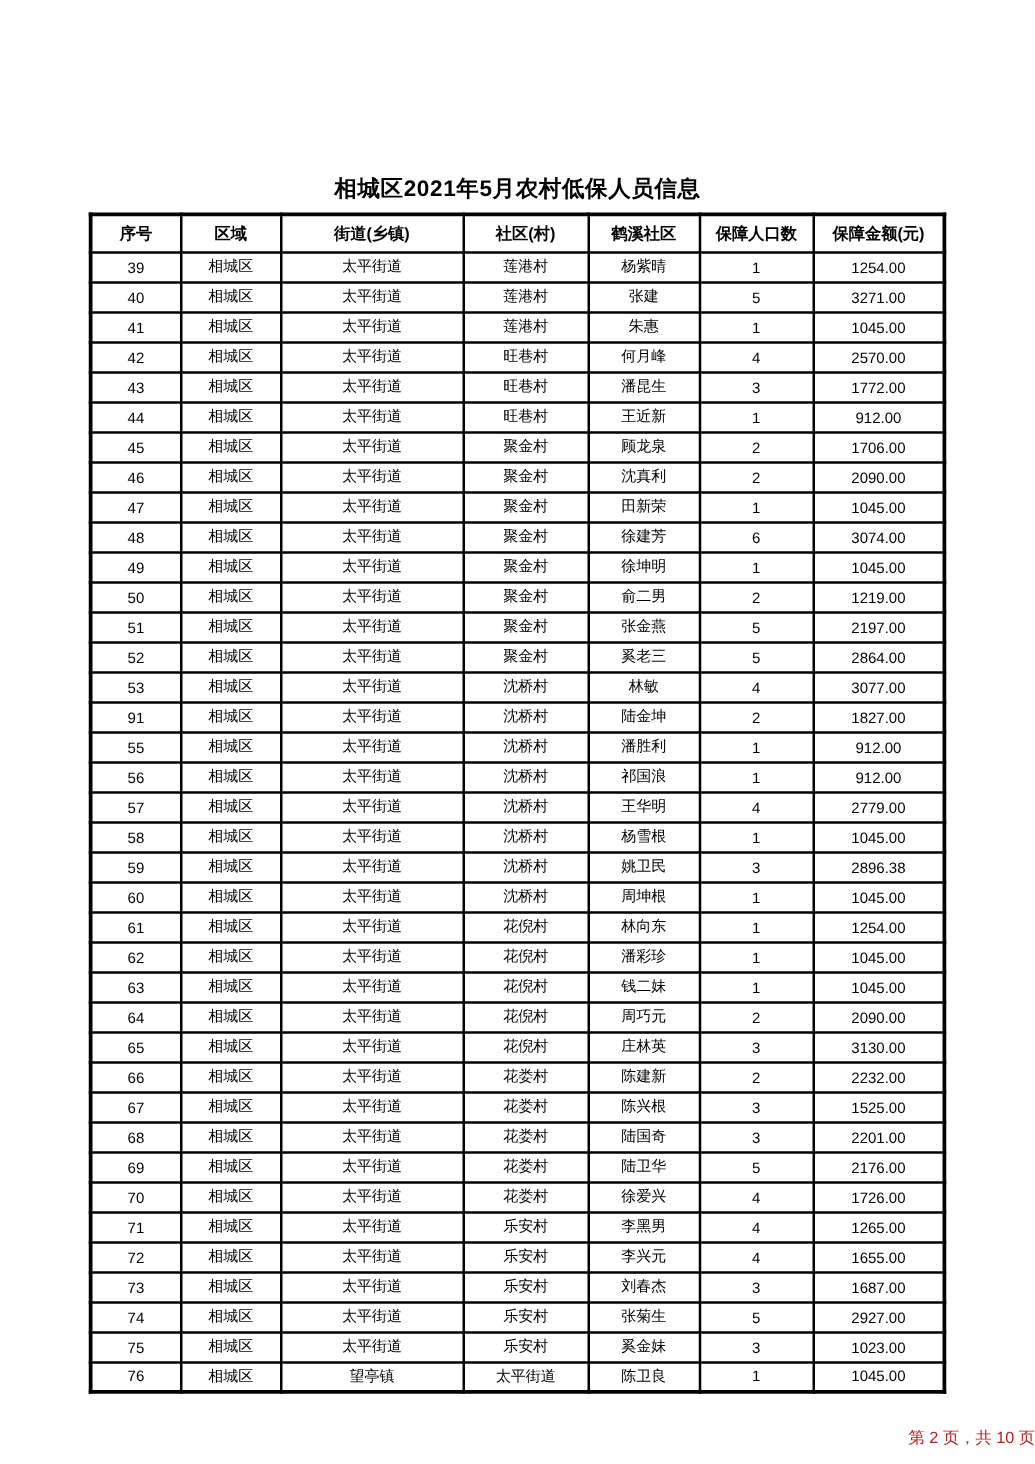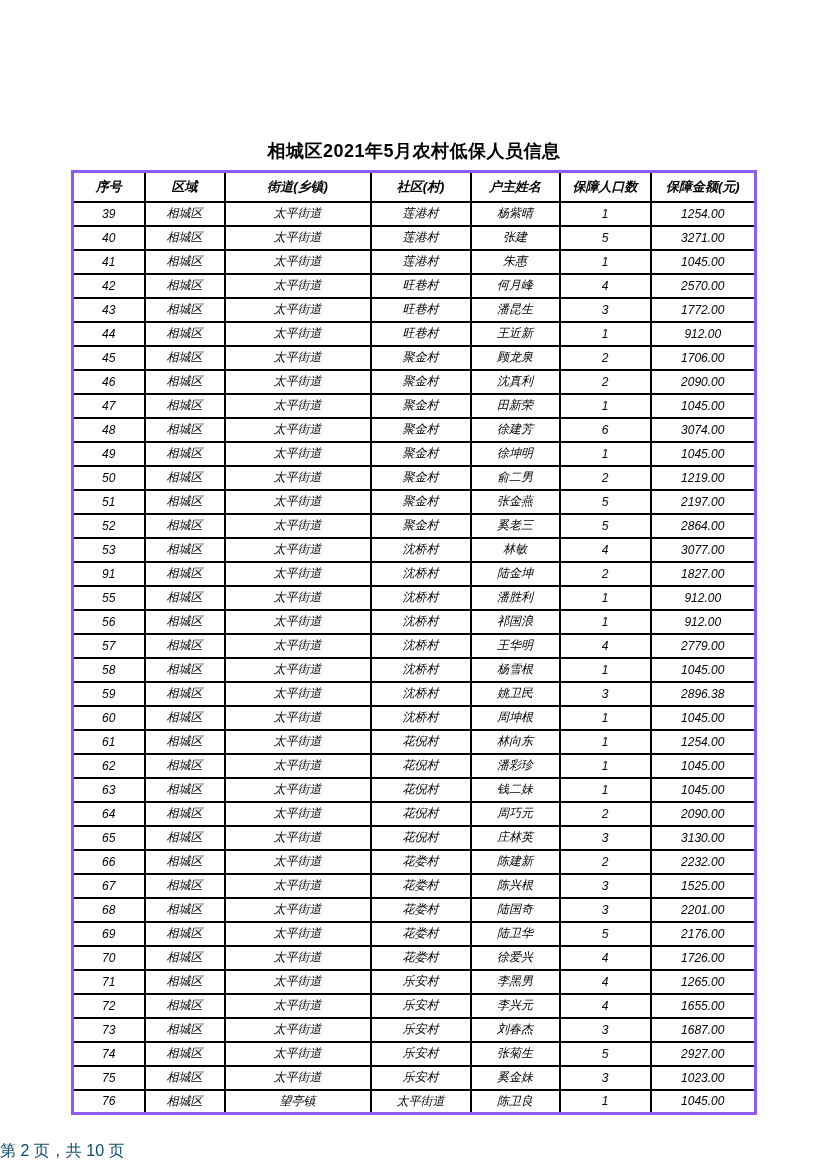--- a/index.html
+++ b/index.html
@@ -25,22 +25,21 @@
     font-size: 18px;
     font-weight: bold;
     letter-spacing: 0.5px;
     color: #000000;
   }
   table.report {
     border-collapse: collapse;
     margin: 7px auto 0 auto;
     table-layout: fixed;
     width: 683px;
-    border: 3px solid #8b5cf6;
-    font-style: italic;
+    border: 3px solid #000000;
   }
   table.report th, table.report td {
     border: 2px solid #000000;
     text-align: center;
     vertical-align: middle;
     padding: 0 2px;
     overflow: hidden;
     white-space: nowrap;
   }
   table.report th {
@@ -48,23 +47,23 @@
     font-size: 13px;
     font-weight: bold;
   }
   table.report td {
     height: 24px;
     font-size: 12px;
     font-weight: normal;
   }
   .page-footer {
     margin-top: 26px;
-    text-align: left;
-    font-size: 16px;
-    color: #0c4a6e;
+    text-align: right;
+    font-size: 13px;
+    color: #b91c1c;
   }
 </style>
 </head>
 <body>
 
 <div class="page">
 
   <h1 class="doc-title">相城区2021年5月农村低保人员信息</h1>
 
   <table class="report">
@@ -76,21 +75,21 @@
       <col style="width:89px">
       <col style="width:91px">
       <col style="width:105px">
     </colgroup>
     <thead>
       <tr>
         <th>序号</th>
         <th>区域</th>
         <th>街道(乡镇)</th>
         <th>社区(村)</th>
-        <th>户主姓名</th>
+        <th>鹤溪社区</th>
         <th>保障人口数</th>
         <th>保障金额(元)</th>
       </tr>
     </thead>
     <tbody>
         <tr>
           <td>39</td>
           <td>相城区</td>
           <td>太平街道</td>
           <td>莲港村</td>

